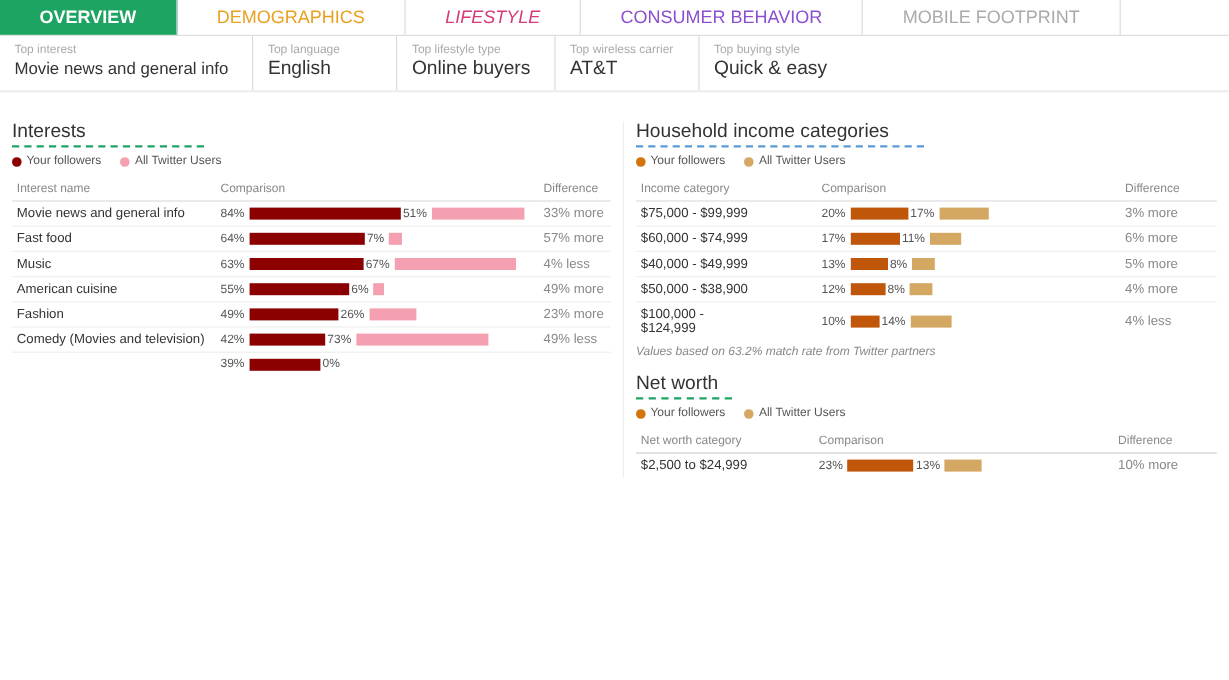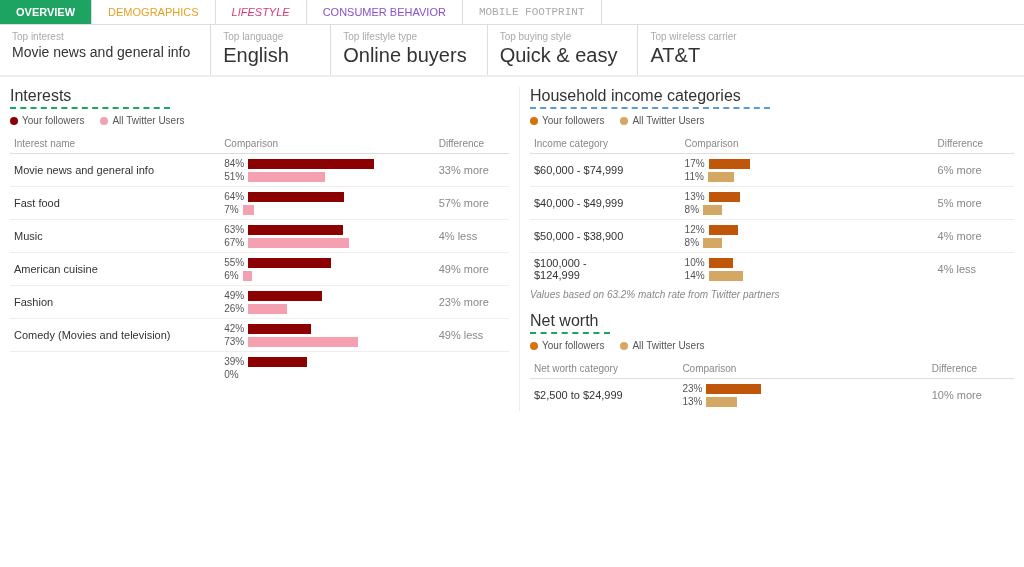--- a/index.html
+++ b/index.html
@@ -1,35 +1,35 @@
 <!DOCTYPE html>
 <html><head>
   <meta charset="utf-8">
   <style>
     * { box-sizing: border-box; margin: 0; padding: 0; }
     body { font-family: Arial, Helvetica, sans-serif; font-size: 12px; color: #333; background: #fff; width: 1024px; }
 
     
     .top-nav { display: flex; border-bottom: 1px solid #ddd; }
-    .nav-tab { padding: 6px 16px; font-size: 11px; cursor: pointer; border-right: 1px solid #ddd; }
+    .nav-tab { padding: 6px 33px; font-size: 15px; cursor: pointer; border-right: 1px solid #ddd; }
     .nav-tab.active { background: #1da462; color: #fff; font-weight: bold; }
     .nav-tab:not(.active) { color: #e8a020; }
     .nav-tab:nth-child(3) { color: #d63a7a; font-style: italic; }
     .nav-tab:nth-child(4) { color: #8b4fcf; }
-    .nav-tab:nth-child(5) { color: #aaa; font-family: Liberation Mono, monospace; }
+    .nav-tab:nth-child(5) { color: #aaa; }
 
     
     .summary-bar { display: flex; border-bottom: 2px solid #eee; }
     .summary-item { padding: 6px 20px 8px 12px; border-right: 1px solid #ddd; min-width: 120px; }
     .summary-item:last-child { border-right: none; }
     .summary-label { font-size: 10px; color: #aaa; margin-bottom: 2px; }
-    .summary-value { font-size: 20px; color: #333; font-weight: 300; }
-
-    
-    .main-content { display: flex; padding: 10px 0; }
+    .summary-value { font-size: 16px; color: #333; font-weight: 300; }
+
+    
+    .main-content { display: flex; padding: 24px 0; }
     .left-panel { width: 520px; padding: 0 10px; border-right: 1px solid #eee; }
     .right-panel { width: 504px; padding: 0 10px; }
 
     
     .section-title { font-size: 16px; font-weight: normal; color: #333; margin-bottom: 2px; }
     .section-underline { border-bottom: 2px dashed #1da462; width: 160px; margin-bottom: 6px; }
     .section-underline-blue { border-bottom: 2px dashed #5b9bd5; width: 240px; margin-bottom: 6px; }
     .section-underline-net { border-bottom: 2px dashed #1da462; width: 80px; margin-bottom: 6px; }
 
     
@@ -45,21 +45,21 @@
     .data-table { width: 100%; border-collapse: collapse; }
     .data-table th { font-size: 10px; color: #888; font-weight: normal; text-align: left; padding: 4px 4px; border-bottom: 1px solid #ddd; }
     .data-table td { padding: 4px 4px; vertical-align: middle; font-size: 11px; border-bottom: 1px solid #eee; }
     .data-table tr:last-child td { border-bottom: none; }
 
     .interest-name { font-size: 11px; color: #333; min-width: 140px; }
     .pct-label { font-size: 10px; color: #555; white-space: nowrap; }
     .diff-label { font-size: 11px; color: #888; white-space: nowrap; }
 
     
-    .bar-container { display: flex; flex-direction: column; gap: 2px; min-width: 160px; }
+    .bar-container { display: flex; flex-direction: row; gap: 2px; min-width: 160px; }
     .bar-row { display: flex; align-items: center; gap: 4px; }
     .bar { height: 10px; display: inline-block; }
     .bar-dark-red { background: #8b0000; }
     .bar-pink { background: #f4a0b0; }
     .bar-orange { background: #c0560a; }
     .bar-tan { background: #d4a862; }
 
     
     .income-name { font-size: 11px; color: #333; min-width: 100px; }
 
@@ -85,26 +85,26 @@
   </div>
   <div class="summary-item">
     <div class="summary-label">Top language</div>
     <div class="summary-value">English</div>
   </div>
   <div class="summary-item">
     <div class="summary-label">Top lifestyle type</div>
     <div class="summary-value">Online buyers</div>
   </div>
   <div class="summary-item">
+    <div class="summary-label">Top wireless carrier</div>
+    <div class="summary-value">AT&amp;T</div>
+  </div>
+  <div class="summary-item">
     <div class="summary-label">Top buying style</div>
     <div class="summary-value">Quick &amp; easy</div>
-  </div>
-  <div class="summary-item">
-    <div class="summary-label">Top wireless carrier</div>
-    <div class="summary-value">AT&amp;T</div>
   </div>
 </div>
 
 <div class="main-content">
 
   <div class="left-panel">
     <div class="section-title">Interests</div>
     <div class="section-underline"></div>
     <div class="legend">
       <div class="legend-item">
@@ -257,20 +257,36 @@
     </div>
     <table class="data-table">
       <thead>
         <tr>
           <th>Income category</th>
           <th class="col-comparison">Comparison</th>
           <th>Difference</th>
         </tr>
       </thead>
       <tbody id="household-tbody">
+      <tr>
+    <td class="income-name" style="white-space:pre-line">$75,000 - $99,999</td>
+    <td>
+      <div class="bar-container">
+        <div class="bar-row">
+          <span class="pct-label">20%</span>
+          <div class="bar bar-orange" style="width:48px;height:10px"></div>
+        </div>
+        <div class="bar-row">
+          <span class="pct-label">17%</span>
+          <div class="bar bar-tan" style="width:41px;height:10px"></div>
+        </div>
+      </div>
+    </td>
+    <td class="diff-label">3% more</td>
+  </tr>
           <tr>
     <td class="income-name" style="white-space:pre-line">$60,000 - $74,999</td>
     <td>
       <div class="bar-container">
         <div class="bar-row">
           <span class="pct-label">17%</span>
           <div class="bar bar-orange" style="width:41px;height:10px"></div>
         </div>
         <div class="bar-row">
           <span class="pct-label">11%</span>

